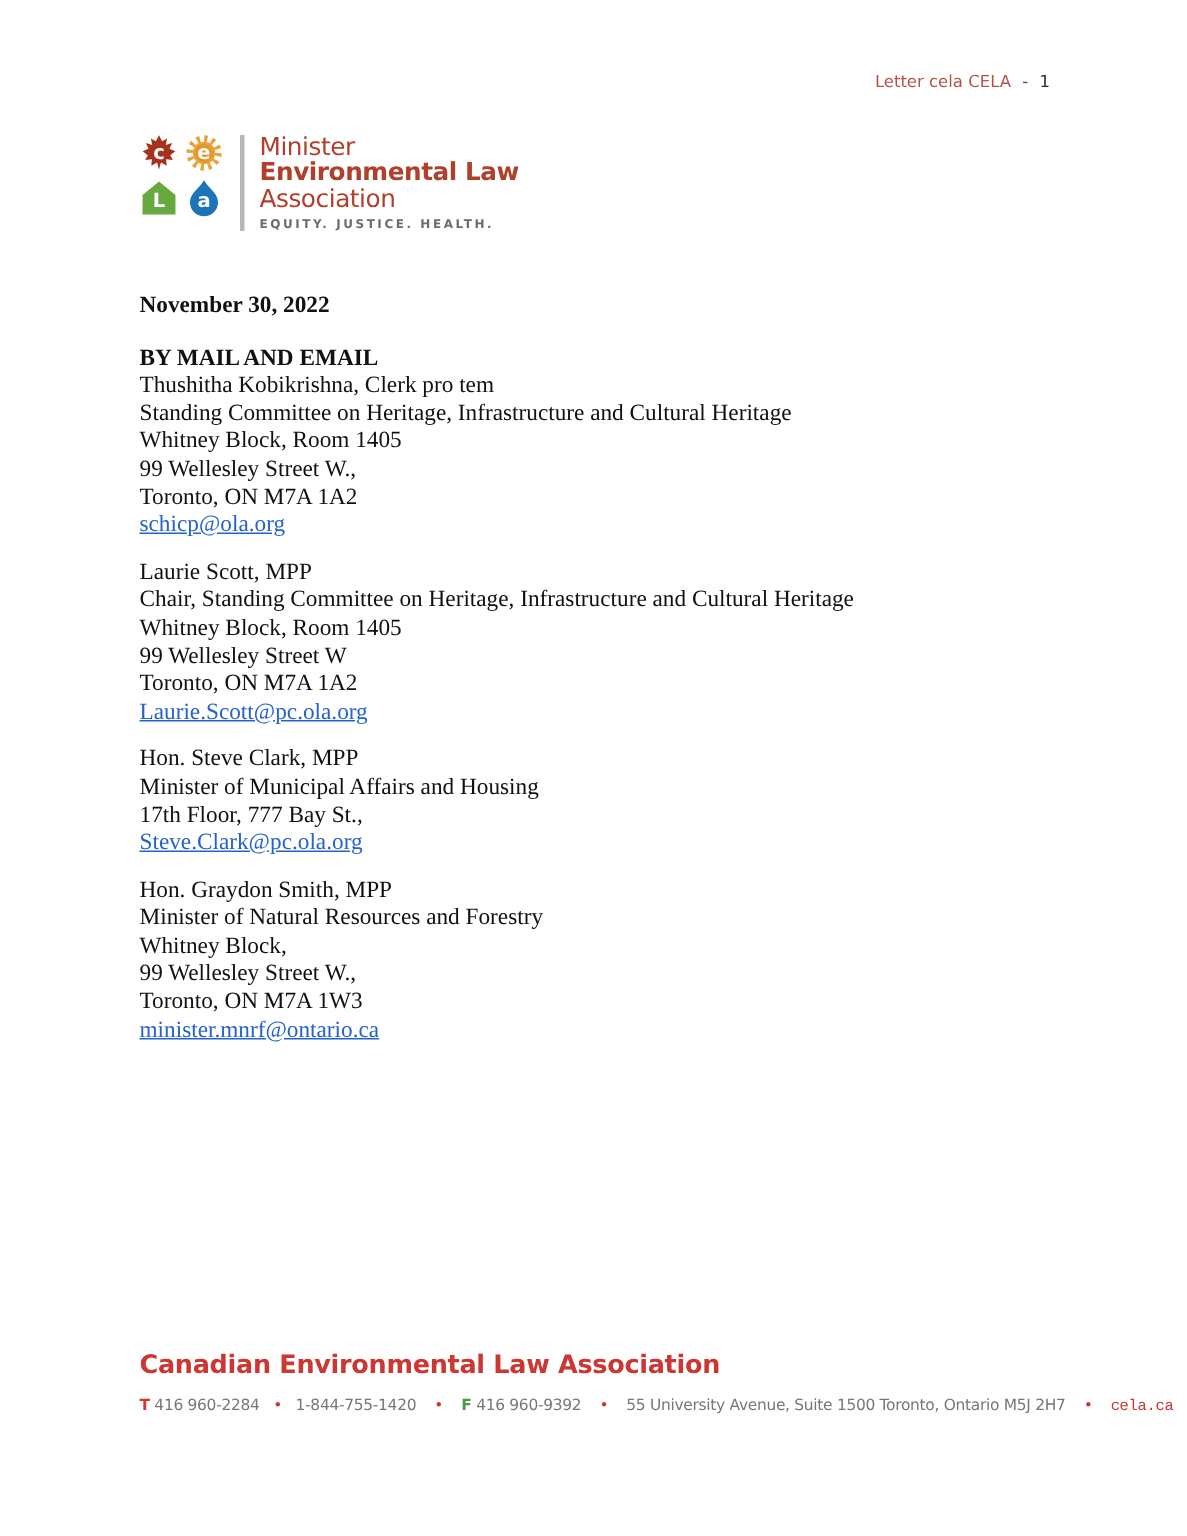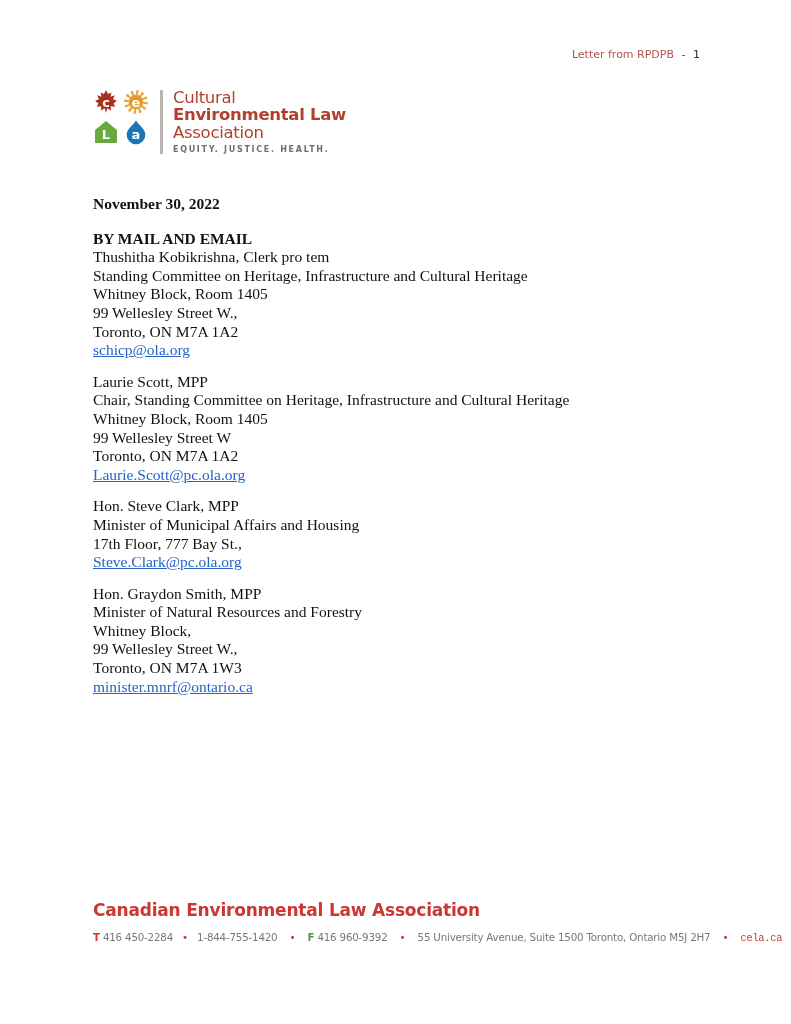--- a/index.html
+++ b/index.html
@@ -77,21 +77,21 @@
   .footer-contact .t { color: #d4372f; font-weight: bold; }
   .footer-contact .f { color: #4a9a47; font-weight: bold; }
   .footer-contact .dot { color: #cb3732; margin: 0 6px; }
   .footer-contact .dot.wide { margin: 0 9px; }
   .footer-contact .site { color: #cb3732; cursor: pointer; font-family: Liberation Mono, monospace; }
 </style>
 </head>
 <body>
 
 <div class="runhead">
-  <span class="doc-label">Letter from RPDPB</span>
+  <span class="doc-label">Letter cela CELA</span>
   <span class="sep">-</span>
   <span class="pageno">1</span>
 </div>
 
 <div class="logo">
   <div class="logo-grid">
     <div class="licon">
       <svg viewBox="0 0 32 32">
         <path fill="#a5311f" d="M16 1.5 L18.6 6.3 L22.6 4.2 L21.6 9.4 L26.8 7.8 L24.6 12.6 L29.4 14.6 L25.2 17.8 L27.4 21.8 L21.8 21.2 L22.3 26.4 L17.6 23.7 L16 29.5 L14.4 23.7 L9.7 26.4 L10.2 21.2 L4.6 21.8 L6.8 17.8 L2.6 14.6 L7.4 12.6 L5.2 7.8 L10.4 9.4 L9.4 4.2 L13.4 6.3 Z"></path>
       </svg>
@@ -113,21 +113,21 @@
     </div>
     <div class="licon">
       <svg viewBox="0 0 32 32">
         <path fill="#1c74b8" d="M16 1.5 C 19.5 8, 27.5 12, 27.5 19.5 A 11.5 11.5 0 1 1 4.5 19.5 C 4.5 12, 12.5 8, 16 1.5 Z"></path>
       </svg>
       <span class="glyph low">a</span>
     </div>
   </div>
   <div class="logo-divider"></div>
   <div class="logo-text">
-    <div class="l1">Cultural</div>
+    <div class="l1">Minister</div>
     <div class="l2">Environmental Law</div>
     <div class="l3">Association</div>
     <div class="tagline">EQUITY. JUSTICE. HEALTH.</div>
   </div>
 </div>
 
 <div class="letter">
   <div class="date">November 30, 2022</div>
   <div>
       <div class="block">
@@ -160,21 +160,21 @@
         <div>99 Wellesley Street W.,</div>
         <div>Toronto, ON M7A 1W3</div>
         <div><a class="email">minister.mnrf@ontario.ca</a></div>
       </div>
     </div>
 </div>
 
 <div class="footer-org">Canadian Environmental Law Association</div>
 <div class="footer-contact">
   <span class="t">T</span>
-  <span>416 450-2284</span>
+  <span>416 960-2284</span>
   <span class="dot">•</span>
   <span>1-844-755-1420</span>
   <span class="dot wide">•</span>
   <span class="f">F</span>
   <span>416 960-9392</span>
   <span class="dot wide">•</span>
   <span>55 University Avenue, Suite 1500 Toronto, Ontario  M5J 2H7</span>
   <span class="dot wide">•</span>
   <span class="site">cela.ca</span>
 </div>

